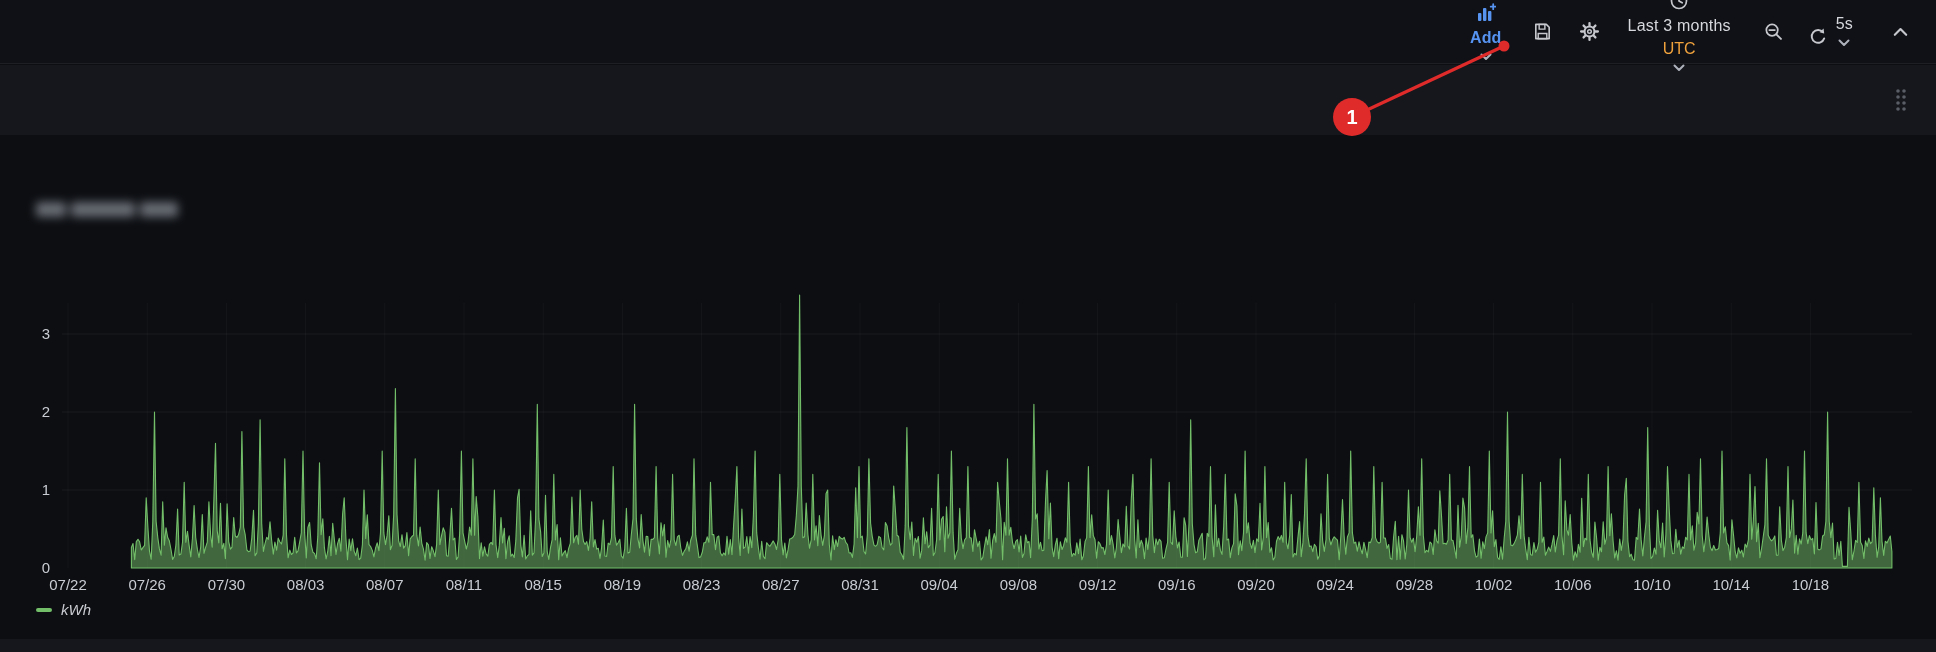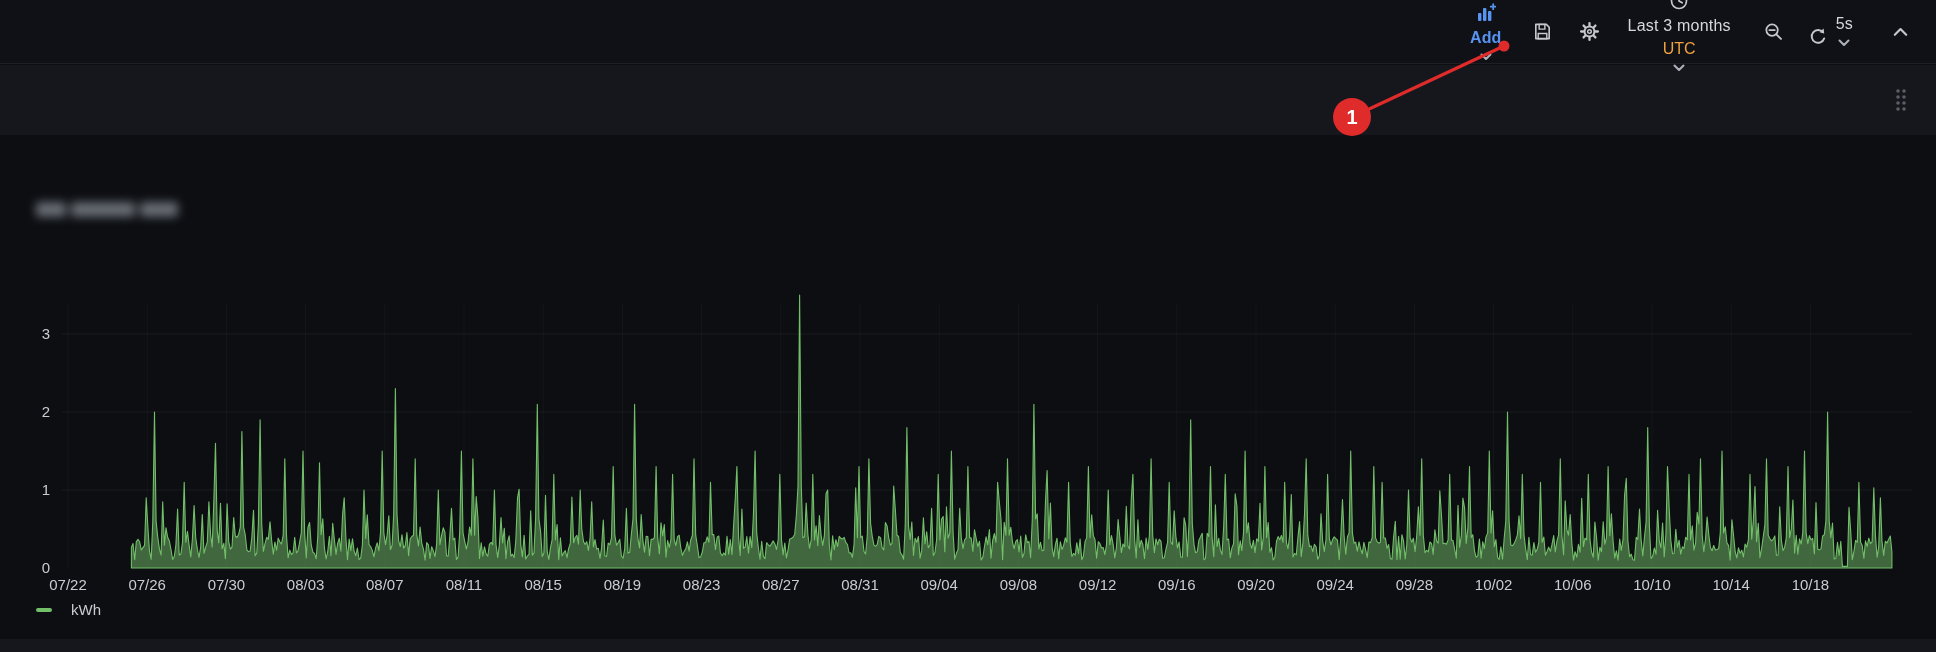--- a/index.html
+++ b/index.html
@@ -30,21 +30,21 @@
   
   .blur-title{position:absolute;left:36px;top:67px;display:flex;gap:5px;filter:blur(5px);opacity:.7;}
   .blur-title i{display:block;height:15px;border-radius:3px;background:#8e939c;}
   .blur-title i:nth-child(1){width:30px;}
   .blur-title i:nth-child(2){width:64px;}
   .blur-title i:nth-child(3){width:38px;}
 
   
   #chart-svg{position:absolute;left:0;top:0;}
   #chart-svg text{fill:#c9ccd2;font-size:15px;font-family:"Liberation Sans","DejaVu Sans",sans-serif;}
-  .legend{position:absolute;left:36px;top:466px;display:flex;align-items:center;gap:19px;cursor:pointer;}
+  .legend{position:absolute;left:36px;top:466px;display:flex;align-items:center;gap:9px;cursor:pointer;font-style:italic;}
   .legend .swatch{display:block;width:16px;height:4px;border-radius:2px;background:#73bf69;}
   .legend .txt{color:#c9cbd1;font-size:15px;}
 
   
   #annotation-overlay{position:absolute;left:0;top:0;z-index:50;pointer-events:none;}
   #annotation-overlay text{font-family:"Liberation Sans","DejaVu Sans",sans-serif;font-weight:bold;
                            font-size:20px;fill:#ffffff;}
 </style>
 </head>
 <body>

